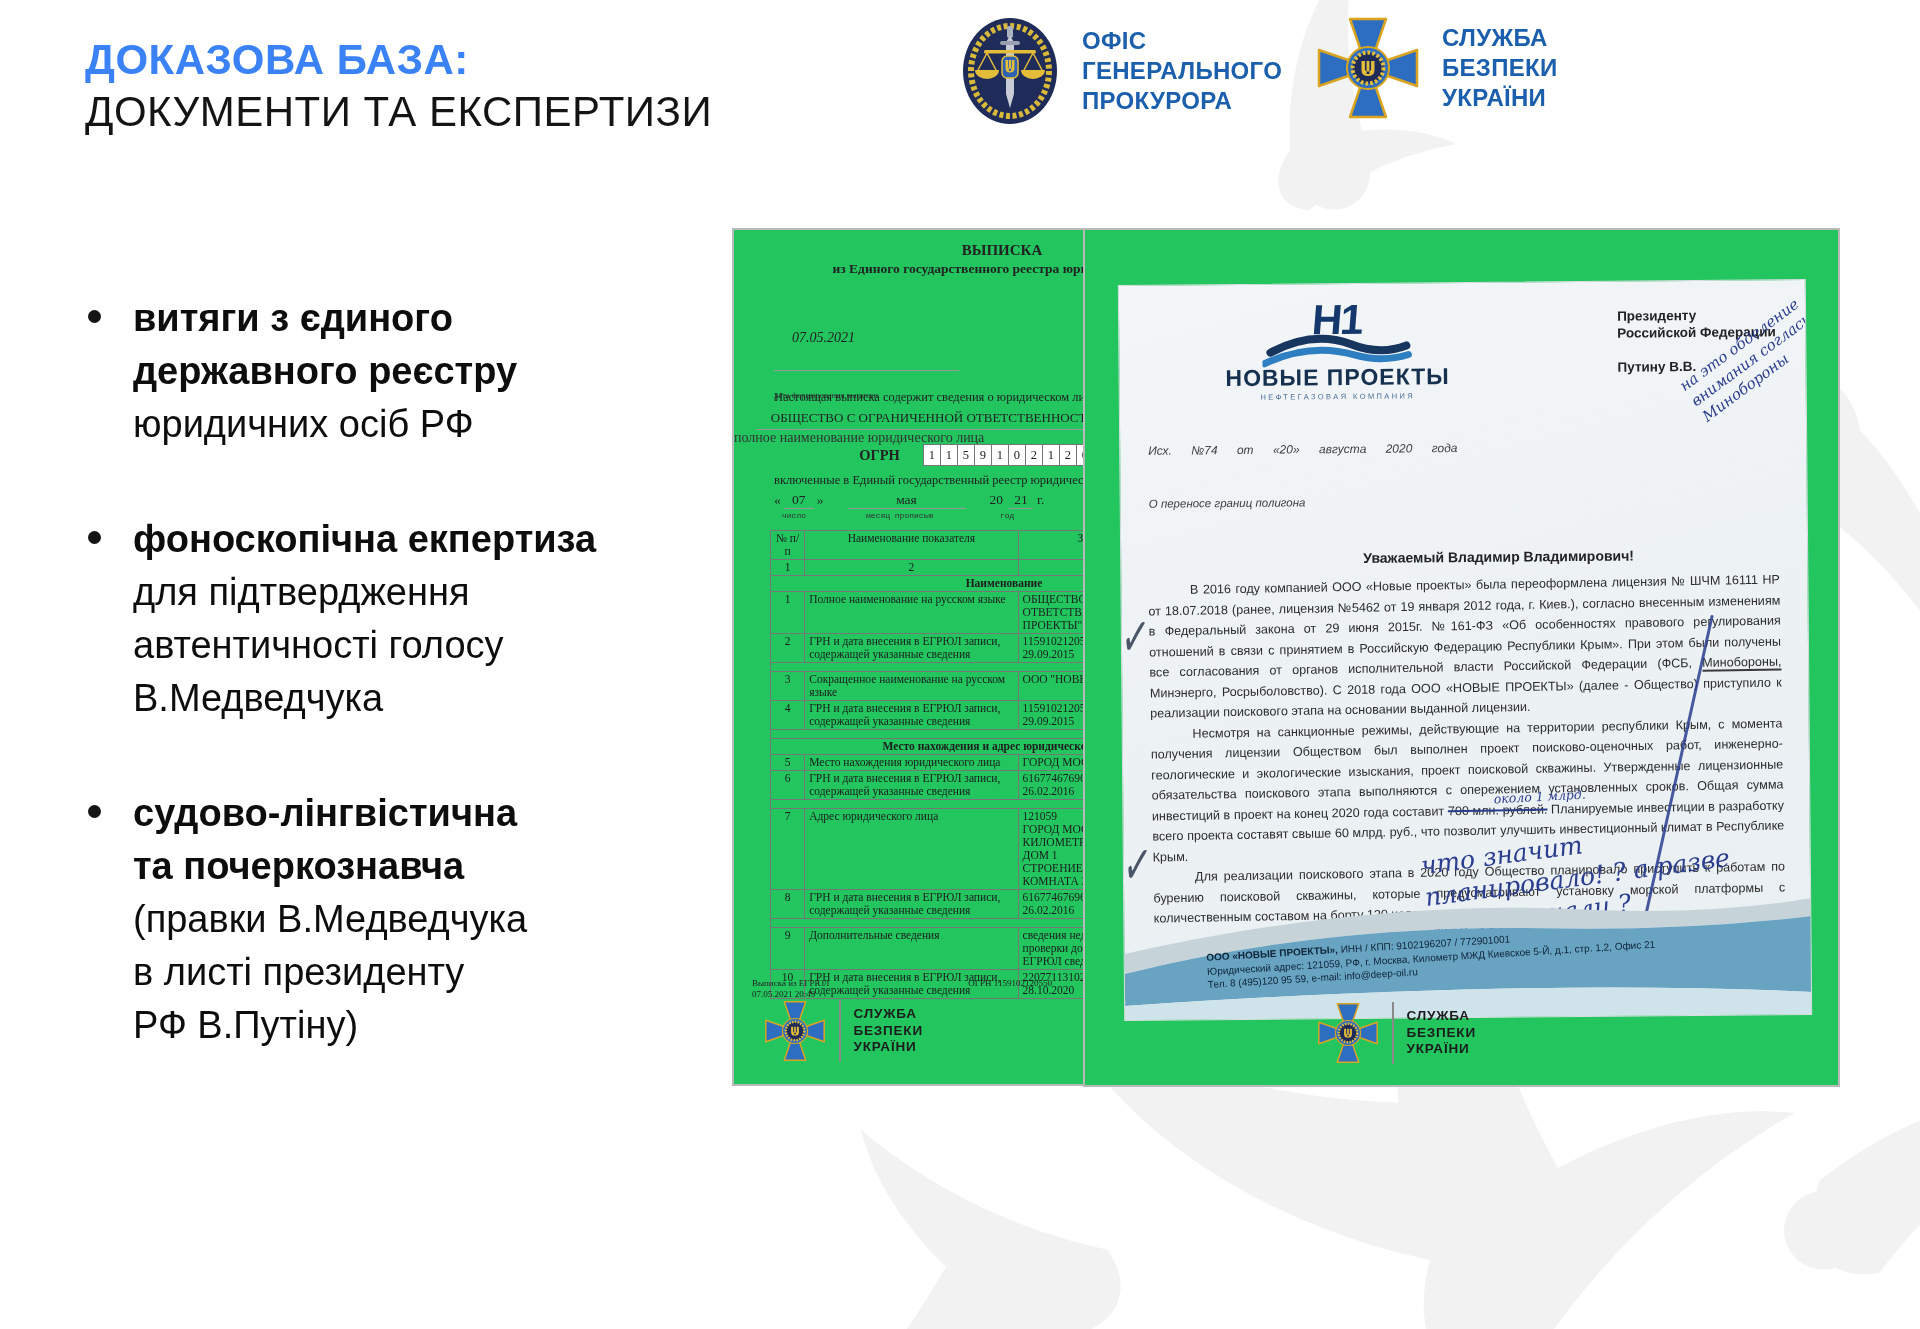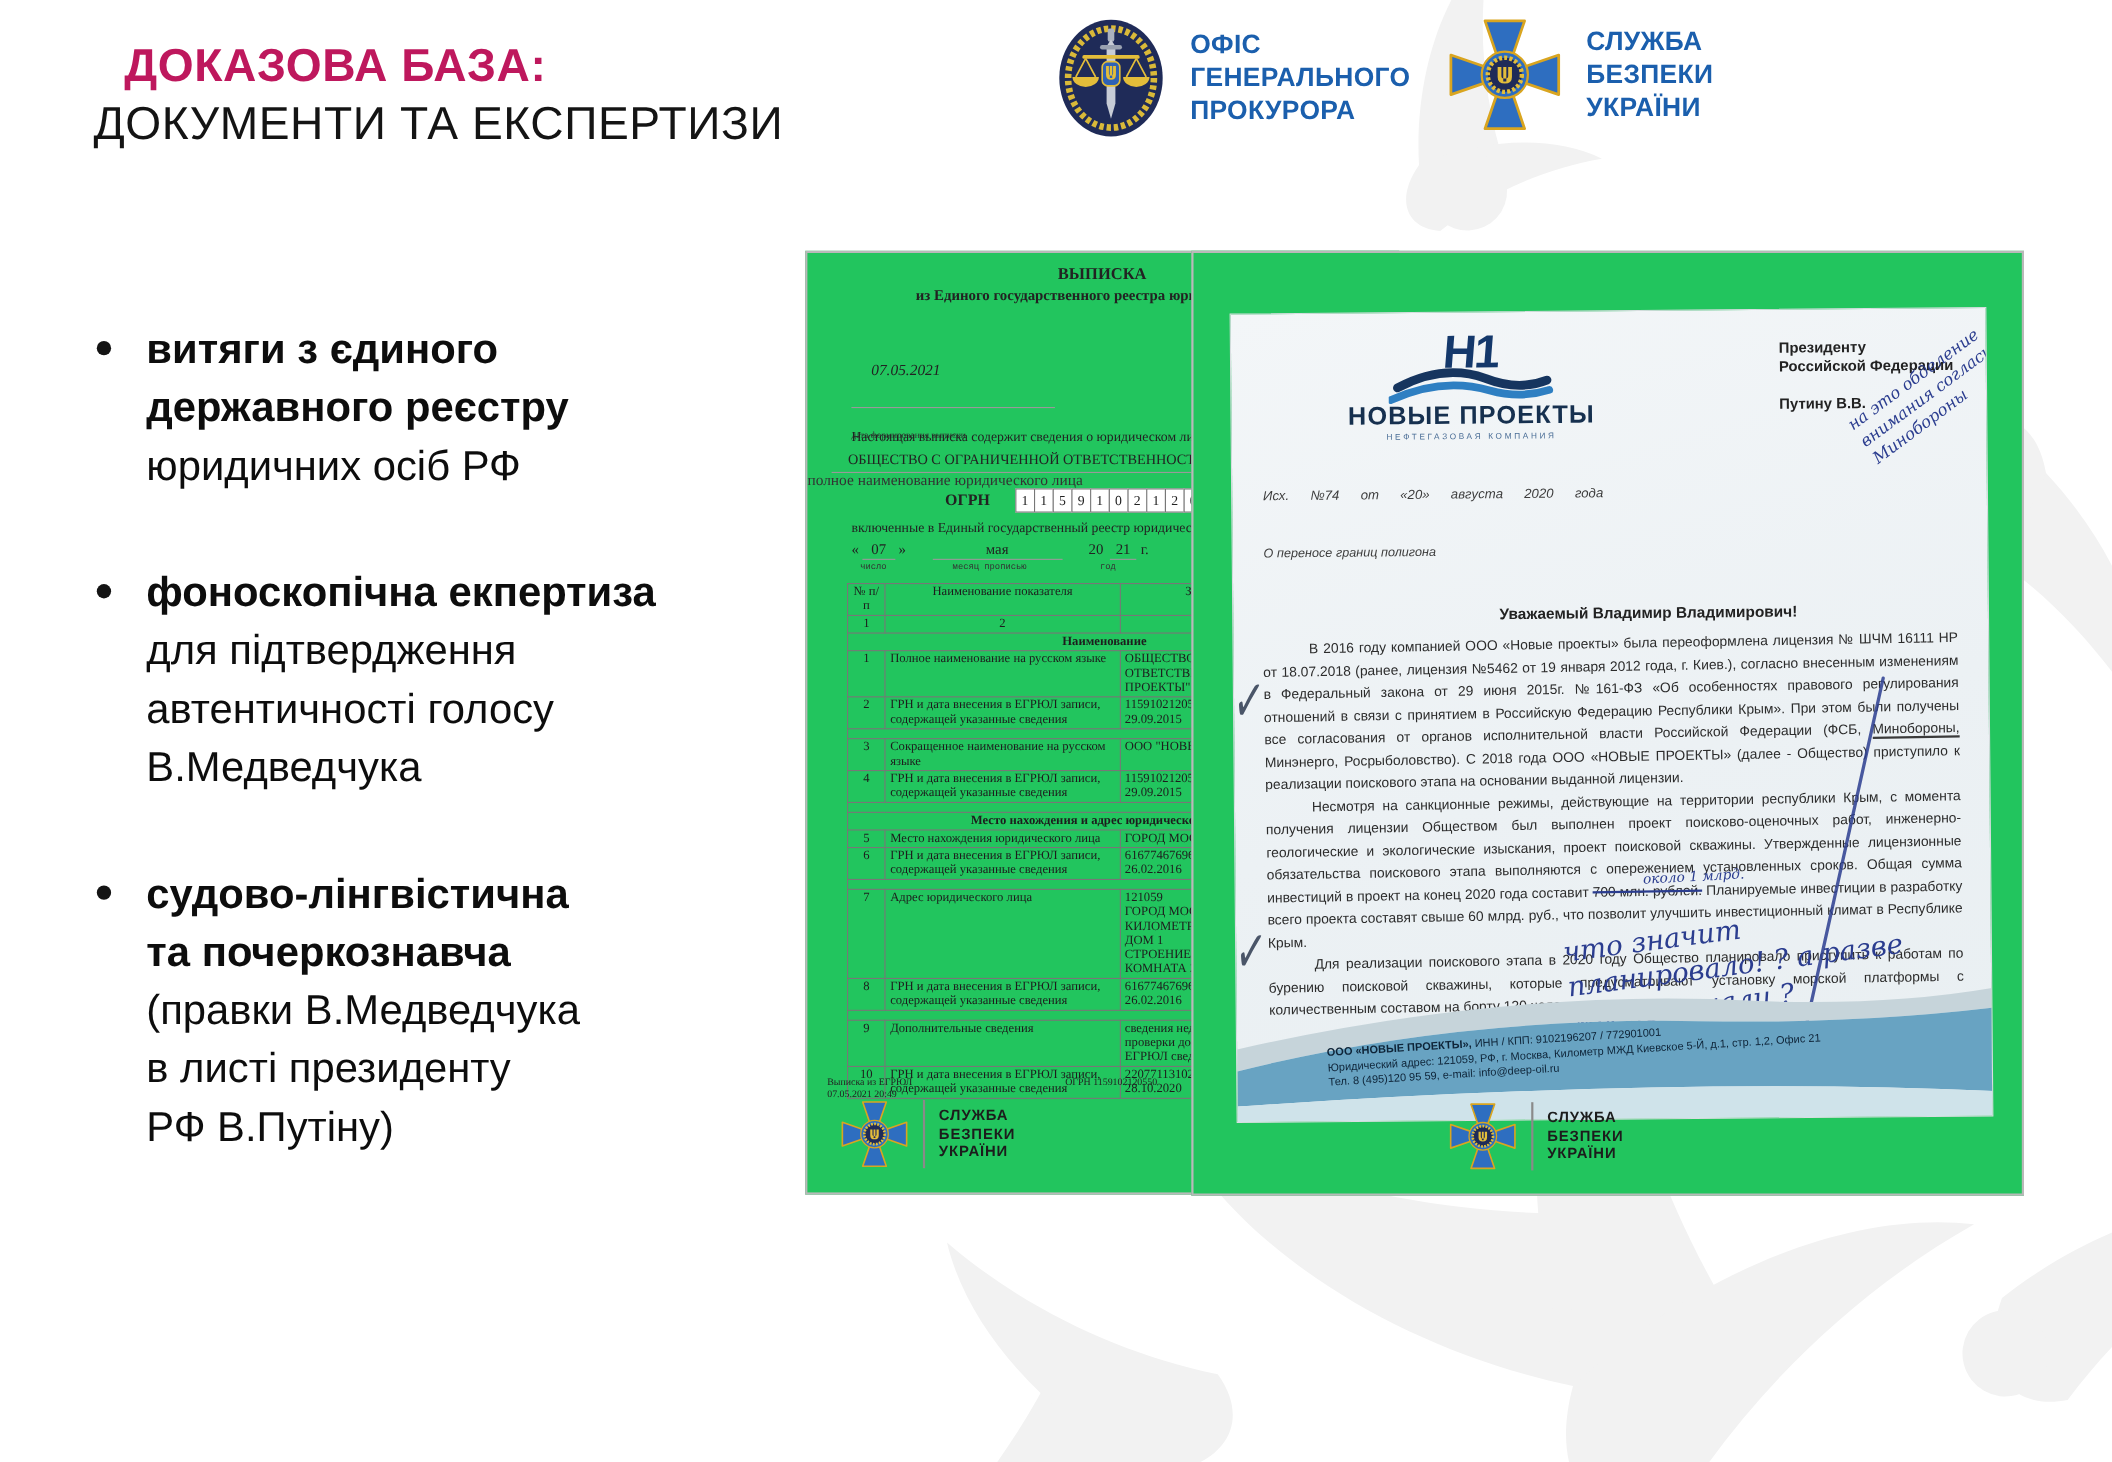--- a/index.html
+++ b/index.html
@@ -4,21 +4,21 @@
 <style>
   * { margin:0; padding:0; box-sizing:border-box; }
   html,body { background:#ffffff; }
   .page { position:relative; width:1920px; height:1329px; background:#ffffff; overflow:hidden;
           font-family:"Liberation Sans", sans-serif; }
   .wm { position:absolute; left:0; top:0; z-index:0; }
   .layer { position:absolute; z-index:2; }
 
   
   .title { left:85px; top:36px; }
-  .title-1 { font-size:42px; font-weight:700; color:#be185d; letter-spacing:.5px;margin-left:28px; }
+  .title-1 { font-size:42px; font-weight:700; color:#3b82f6; letter-spacing:.5px; }
   .title-2 { font-size:42px; font-weight:400; color:#141414; margin-top:4px; letter-spacing:.5px; }
 
   .logo { display:flex; align-items:center; gap:22px; }
   .logo-label { font-size:24px; font-weight:700; color:#1b5fad; line-height:1.25; white-space:pre-line; letter-spacing:.3px; }
   .ogp-logo { left:960px; top:16px; }
   .sbu-logo-top { left:1316px; top:16px; }
 
   
   .bullets { left:88px; top:292px; width:530px; list-style:none; }
   .bullets li { display:flex; margin-bottom:62px; }

